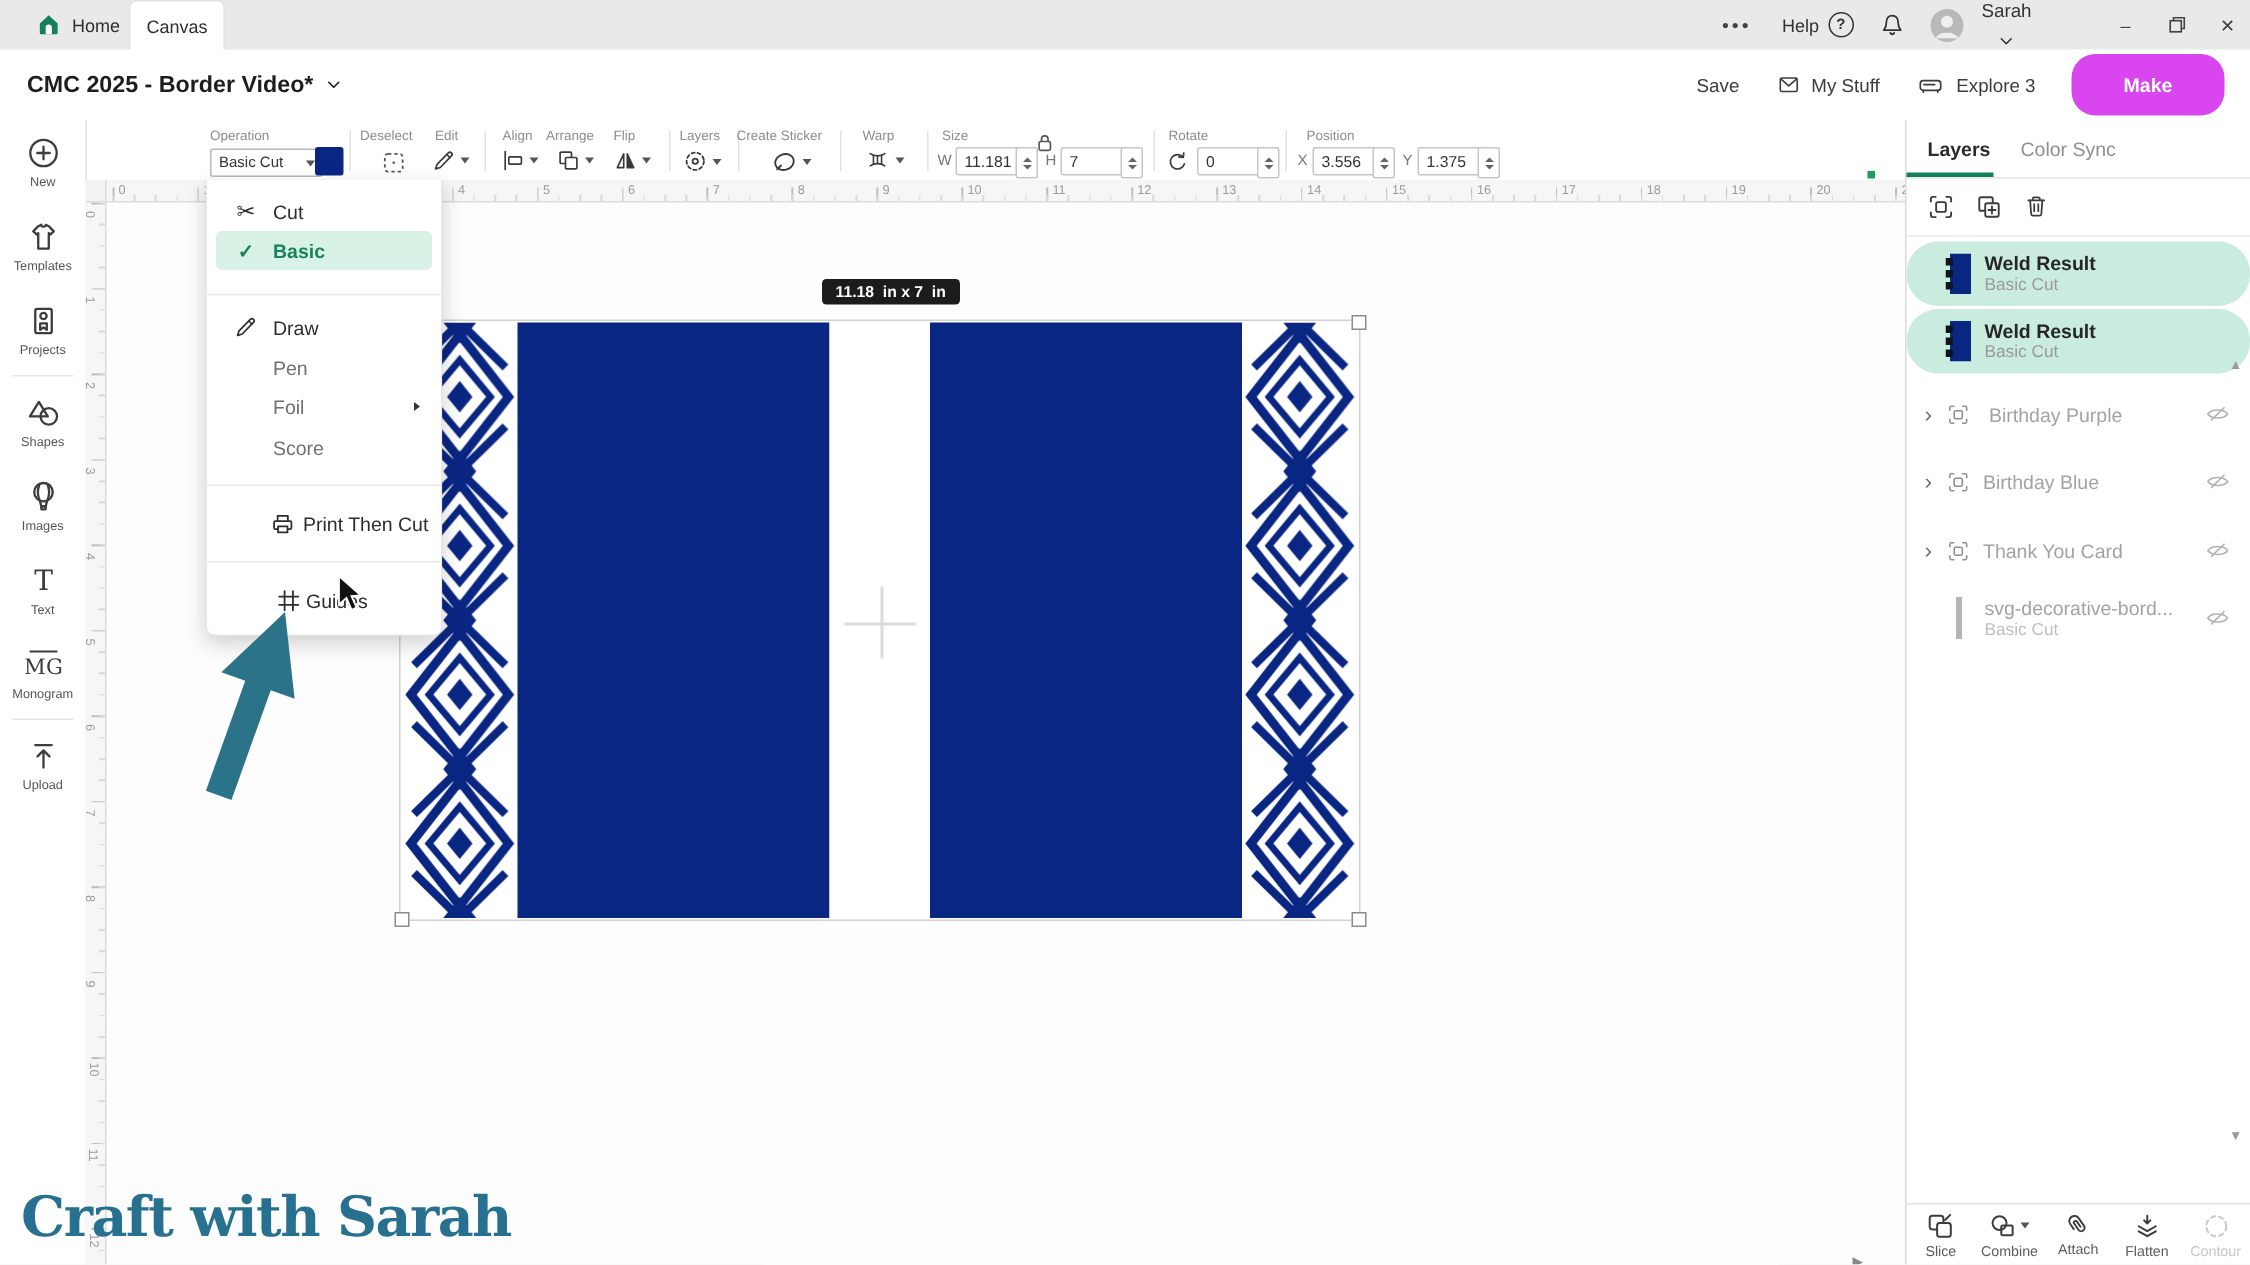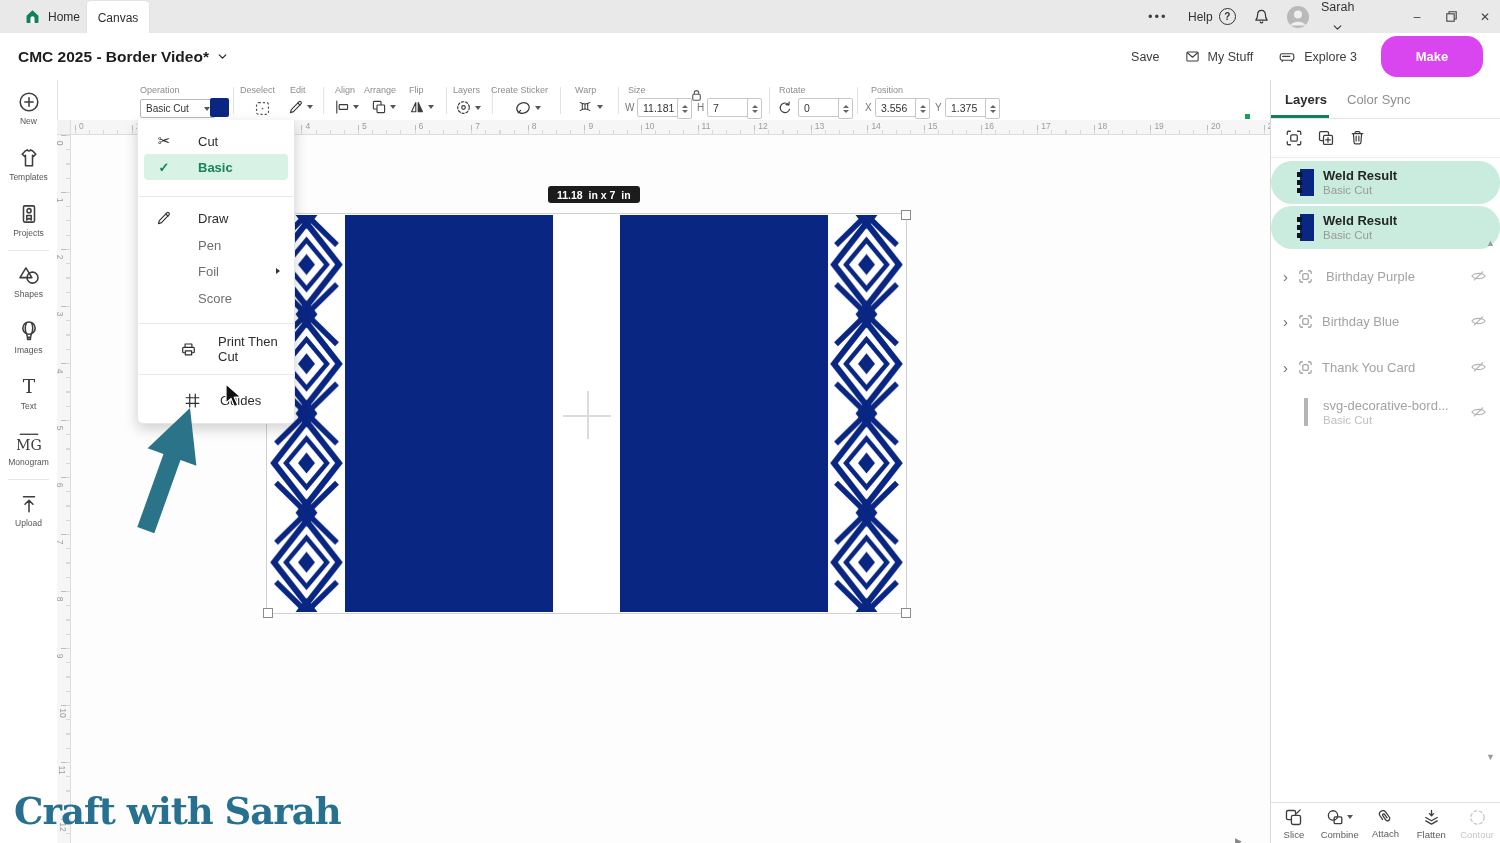--- a/index.html
+++ b/index.html
@@ -73,21 +73,21 @@
            font-size:10.5px;font-weight:700;display:flex;align-items:center;padding:0 9px;white-space:pre;}
   .cross-h{position:absolute;left:506px;top:295px;width:48px;height:1.5px;background:#dcdcdc;}
   .cross-v{position:absolute;left:530px;top:271px;width:1.5px;height:48px;background:#dcdcdc;}
   .scroll-r{position:absolute;color:#888;font-size:9px;}
 
   
   .op-menu{position:absolute;left:137px;top:120px;width:156px;height:303px;background:#fff;z-index:50;
            box-shadow:0 5px 14px rgba(0,0,0,.18);border:1px solid #e6e6e6;border-top:none;border-radius:0 0 6px 6px;}
   .m-row{position:absolute;left:0;width:156px;height:26px;display:flex;align-items:center;cursor:pointer;}
   .m-ico{position:absolute;left:16px;width:20px;display:flex;justify-content:center;color:#2d2d2d;}
-  .m-lab{position:absolute;left:44px;font-size:13px;color:#2d2d2d;margin-left:16px;}
+  .m-lab{position:absolute;left:44px;font-size:13px;color:#2d2d2d;}
   .m-sub .m-lab{color:#6f6f6f;}
   .m-sel{left:6px;width:144px;border-radius:4px;background:#d9f2e6;}
   .m-sel .m-ico{left:10px;color:#17845a;font-weight:700;}
   .m-sel .m-lab{left:38px;color:#17845a;font-weight:700;}
   .m-div{position:absolute;left:0;width:156px;height:1px;background:#e9e9e9;}
   .m-arrow{position:absolute;right:14px;width:0;height:0;border-top:3.5px solid transparent;border-bottom:3.5px solid transparent;border-left:4.5px solid #333;}
 
   
   .rpanel{position:absolute;left:1270px;top:80px;width:230px;height:763px;background:#fff;border-left:1px solid #d9d9d9;box-sizing:border-box;}
   .rp-tabs{position:absolute;left:0;top:0;width:100%;height:38px;border-bottom:1px solid #e4e4e4;}

